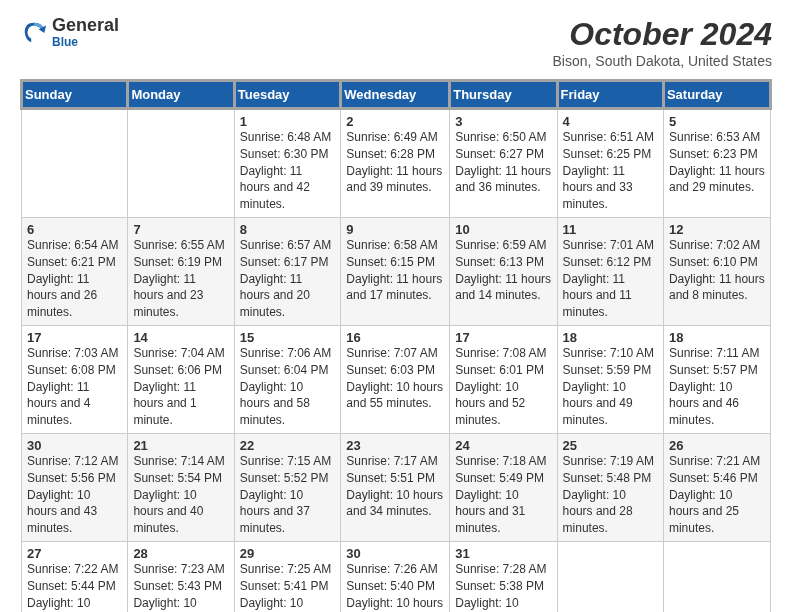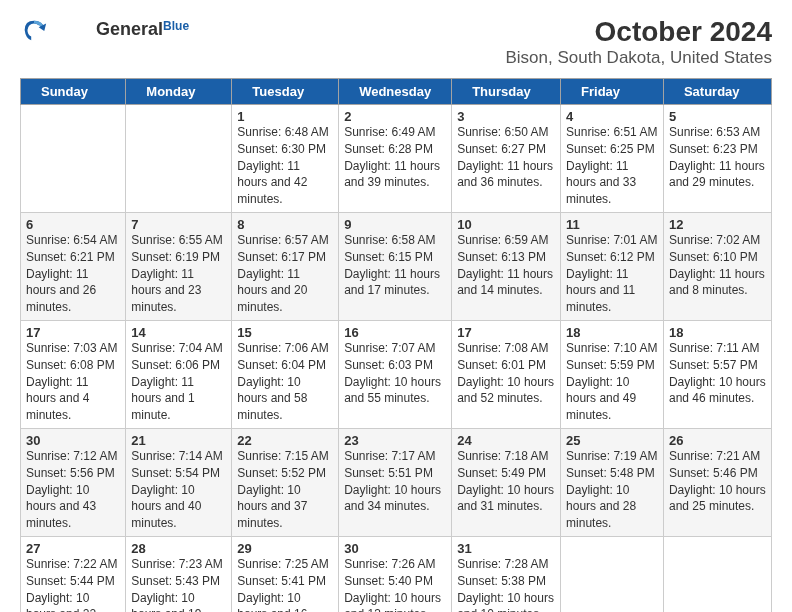--- a/index.html
+++ b/index.html
@@ -19,61 +19,62 @@
       justify-content: space-between;
       align-items: flex-start;
       margin-bottom: 10px;
     }
     .logo {
       display: flex;
       align-items: center;
     }
     .logo-text {
       display: flex;
+      flex-direction: column;
       line-height: 1.1;
-      margin-left: 44px;
     }
     .logo-general {
       font-size: 18px;
       font-weight: bold;
       color: #333;
     }
     .logo-blue {
       font-size: 12px;
       font-weight: bold;
       color: #1a5fa8;
     }
     .logo-icon {
       width: 28px;
       height: 28px;
       margin-right: 4px;
     }
     .title-section {
       text-align: right;
     }
     .month-title {
-      font-size: 28px;
+      font-size: 32px;
       font-weight: bold;
       color: #333;
+      font-style: italic;
     }
     .location {
-      font-size: 17px;
+      font-size: 14px;
       color: #555;
     }
     .calendar {
       width: 100%;
       border-collapse: collapse;
     }
     .calendar th {
       background-color: #1a5fa8;
       color: white;
       text-align: left;
-      padding: 5px 20px;
+      padding: 5px 2px;
       font-size: 13px;
-      border: 1px solid #a3a3a3;
+      border: 3px solid #a3a3a3;
     }
     .calendar td {
       border: 1px solid #ccc;
       vertical-align: top;
       padding: 4px 5px;
       width: 113px;
       height: 82px;
       background: #fff;
     }
     .calendar tr:nth-child(even) td {

